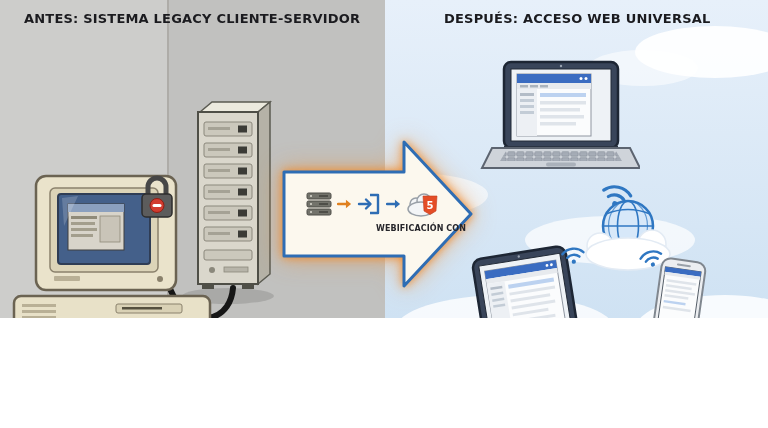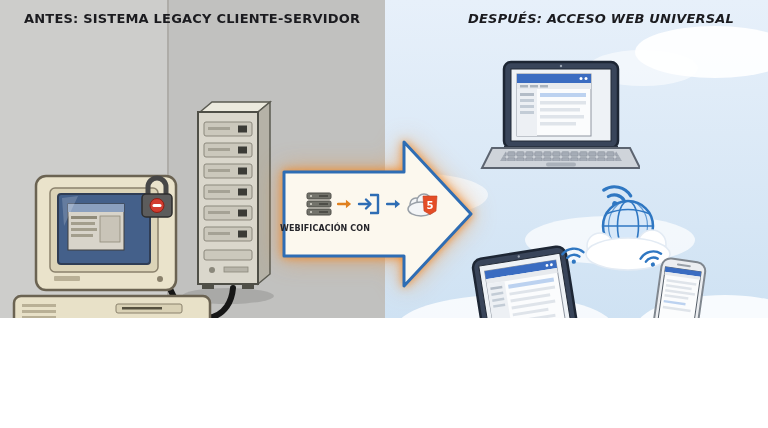--- a/index.html
+++ b/index.html
@@ -13,32 +13,32 @@
   .panel.left  { left: 0; width: 385px; background: var(--left-wall, #cdcdcb); }
   .panel.right { left: 385px; width: 383px;
     background: linear-gradient(180deg, var(--sky-top, #e7f0fa) 0%, var(--sky-bottom, #cfe2f3) 100%); }
   .scene-bg { position: absolute; left: 0; top: 0; }
   .illus { position: absolute; }
   .title {
     position: absolute; top: 11px; font-size: 13px; font-weight: 700;
     letter-spacing: 0.2px; color: var(--title-color, #1b1b1f); white-space: nowrap;
   }
   .title.left  { left: 24px; }
-  .title.right { left: 468px; font-style: italic; }
+  .title.right { left: 444px; }
   .arrow-wrap { position: absolute; left: 278px; top: 130px; width: 200px; height: 170px; }
   .arrow-svg {
     filter: drop-shadow(0 0 5px var(--glow-orange, #f08a2a))
             drop-shadow(0 0 12px rgba(240,138,42,0.45));
   }
   .arrow-icons {
     position: absolute; left: 6px; top: 60px; width: 176px; height: 28px;
     display: flex; align-items: center; justify-content: center; gap: 5px;
   }
   .arrow-label {
-    position: absolute; left: 2px; top: 94px; width: 186px; text-align: left;
+    position: absolute; left: 2px; top: 94px; width: 186px; text-align: right;
     font-size: 8px; font-weight: 700; line-height: 10.5px; color: #26262b;
     letter-spacing: 0.1px;
   }
   .rot-tablet { transform: rotate(-9deg); }
   .rot-phone  { transform: rotate(8deg); }
   .rot-wifi-a { transform: rotate(12deg); }
   .rot-wifi-b { transform: rotate(-6deg); }
   .rot-wifi-c { transform: rotate(-14deg); }
 </style>
 </head>

